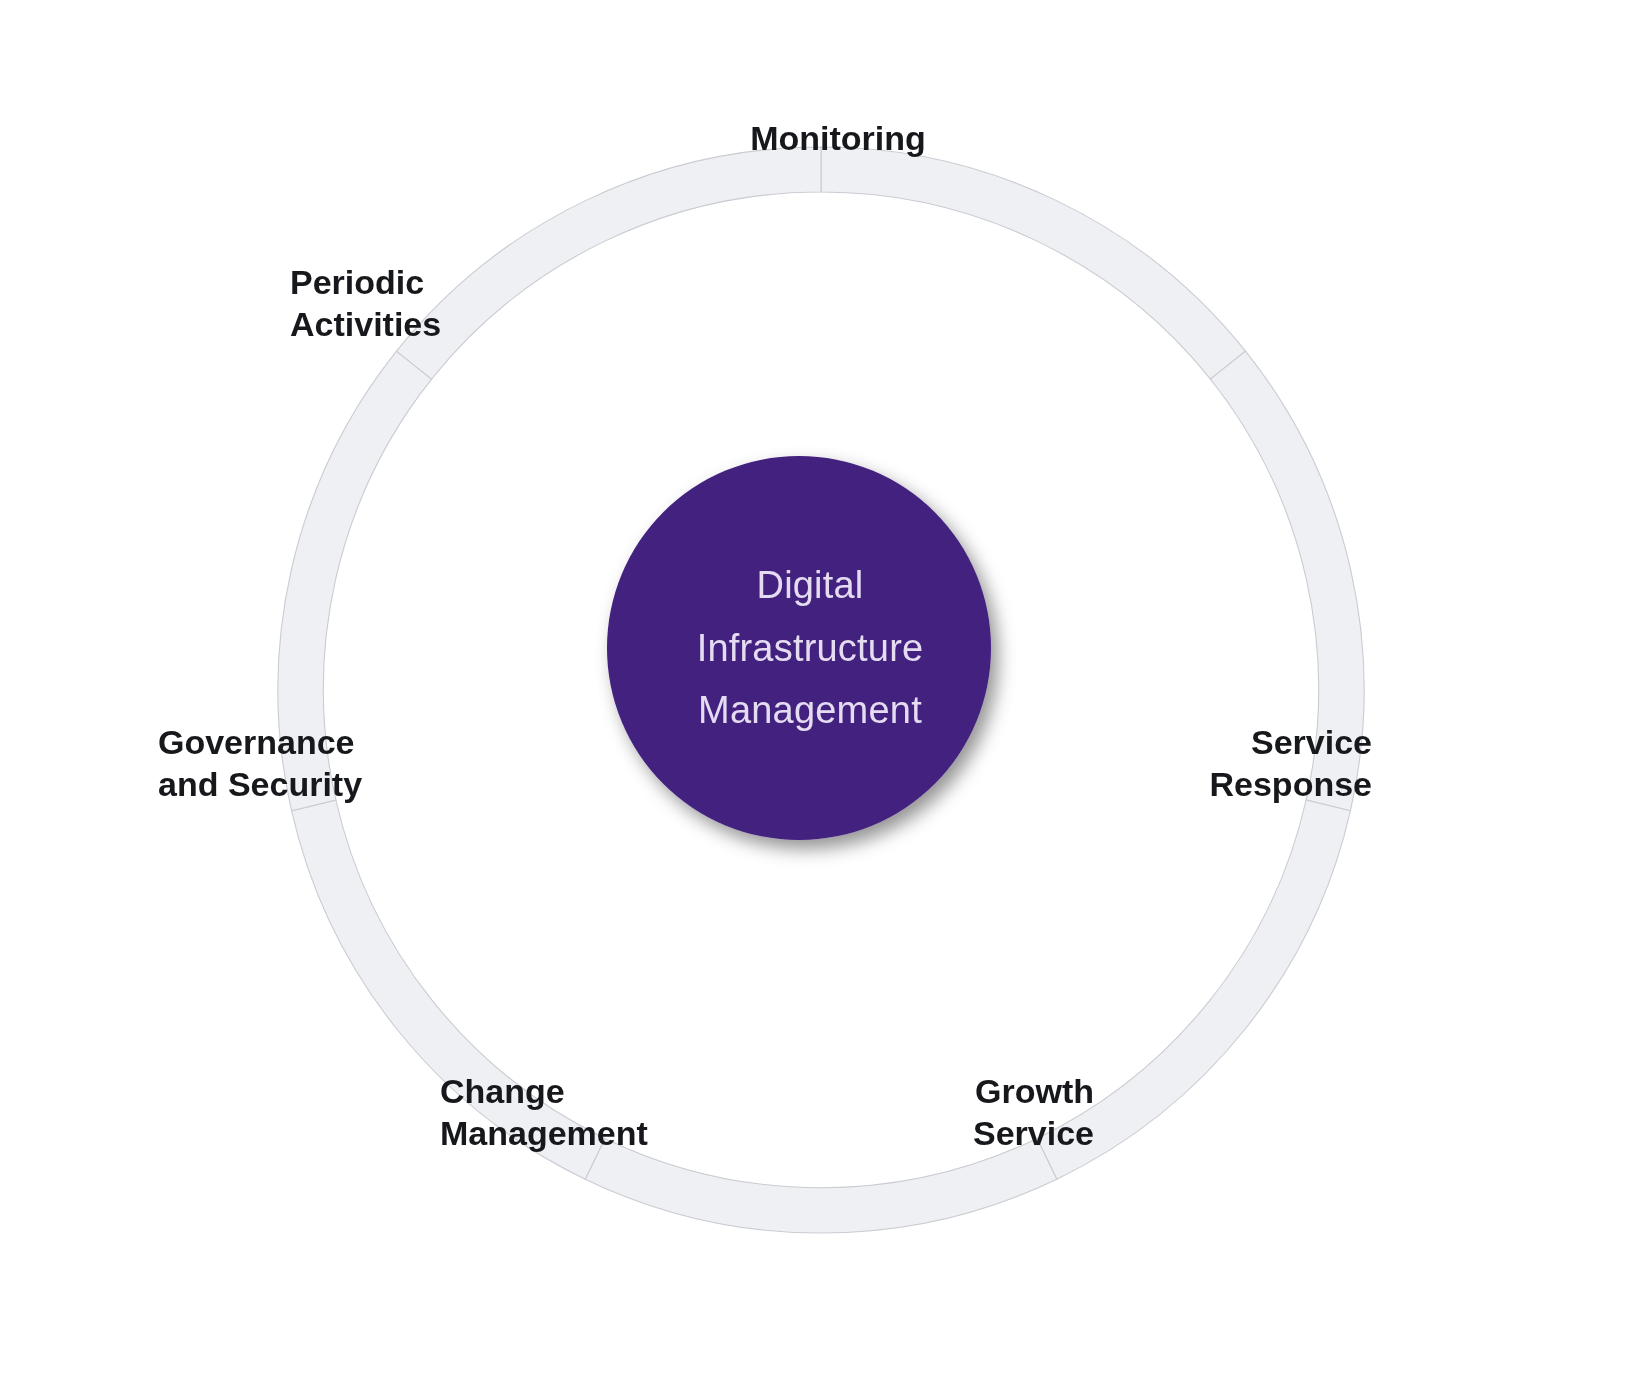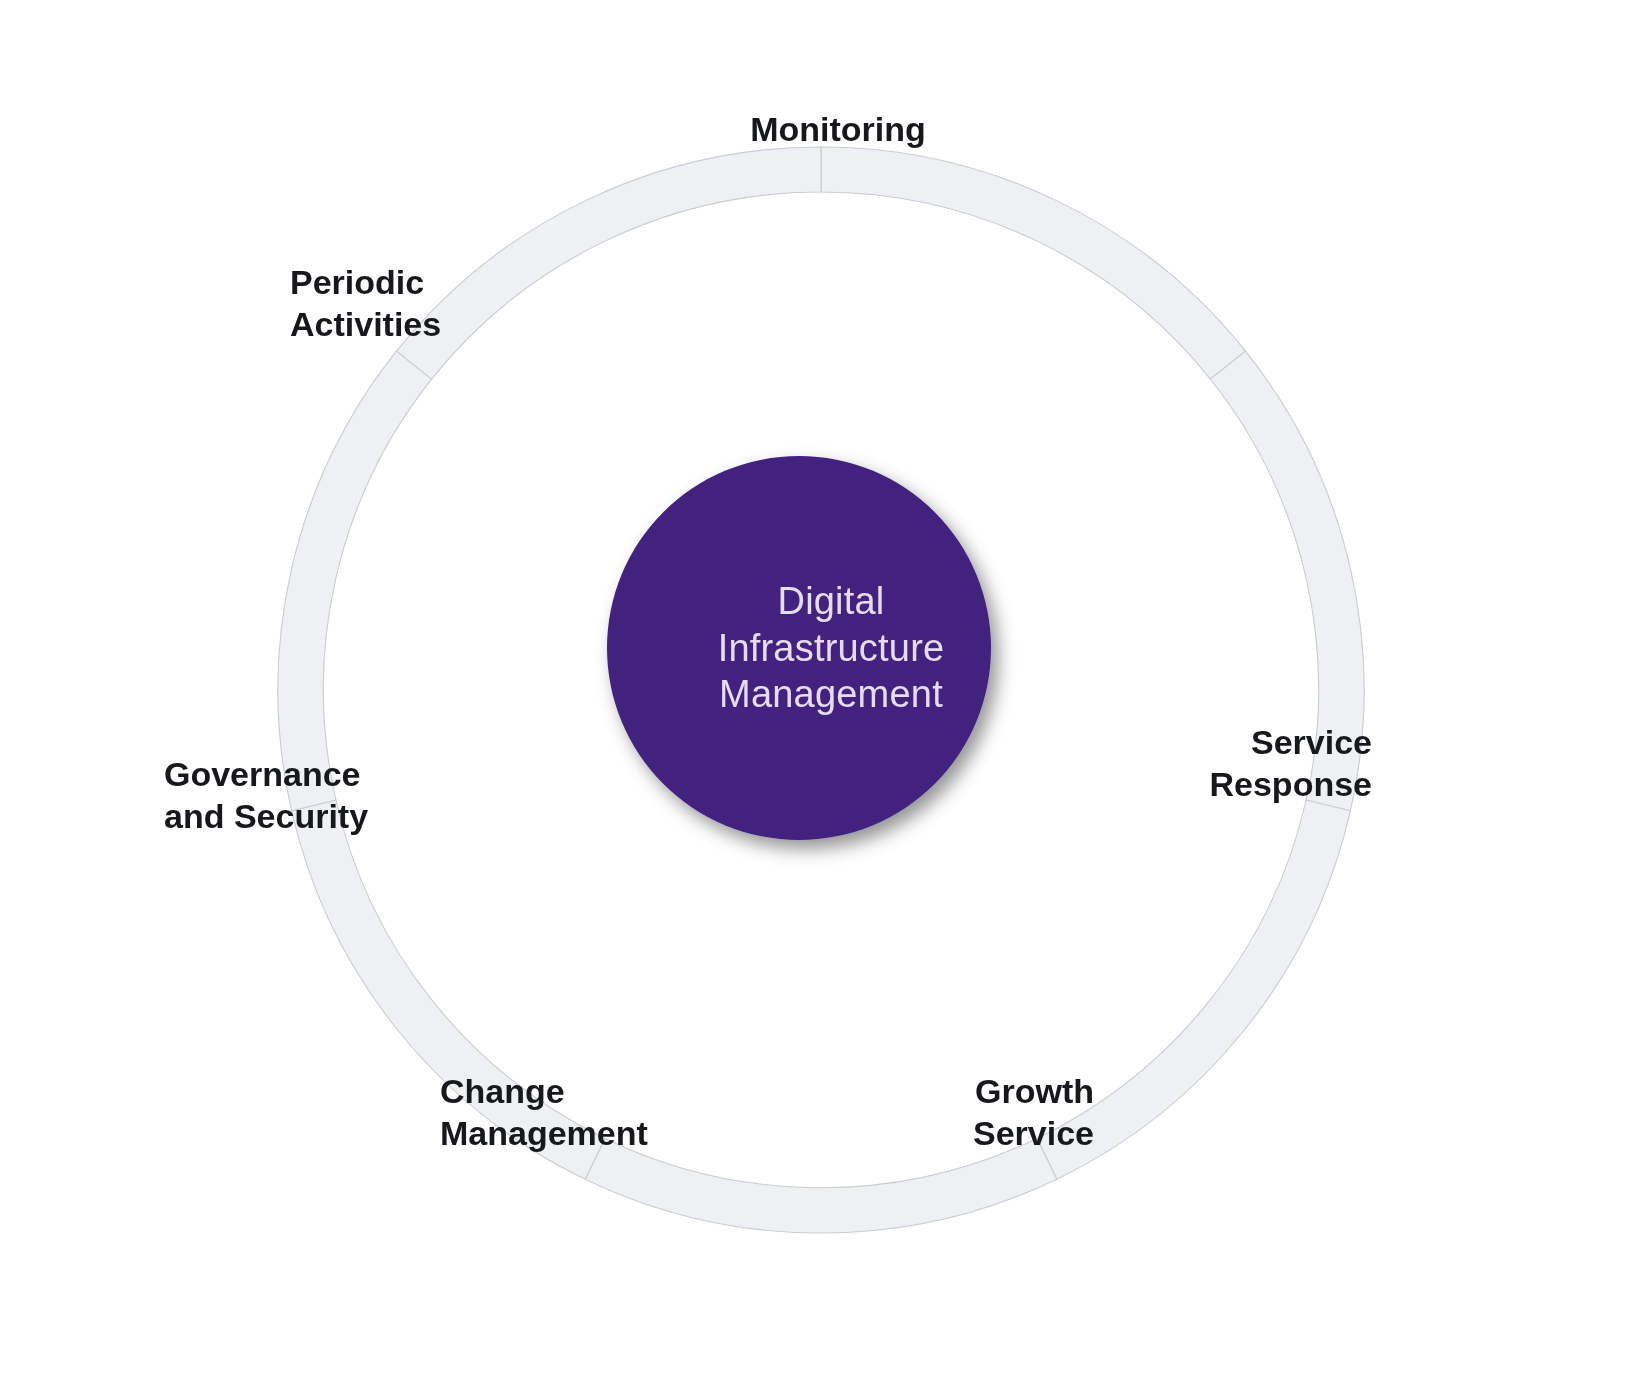--- a/index.html
+++ b/index.html
@@ -30,48 +30,49 @@
   .ring-seg {
     fill: #eff0f3;
     stroke: #c9ccd2;
     stroke-width: 1.1;
   }
   .hub-circle {
     fill: #42207e;
   }
   .hub-label {
     position: absolute;
-    left: 639px;
+    left: 618px;
     top: 456px;
     width: 384px;
     height: 384px;
     display: flex;
     flex-direction: column;
     align-items: center;
     justify-content: center;
     text-align: center;
     color: #e6dcf2;
     font-size: 38px;
     line-height: 1.23;
     font-weight: 400;
     letter-spacing: 0.2px;
     pointer-events: none;
+    gap: 16px;
   }
   .hub-label span { display: block; white-space: nowrap; }
 
   .seg-label {
     position: absolute;
     font-size: 34px;
     font-weight: bold;
     color: #16181c;
     line-height: 1.24;
     white-space: nowrap;
   }
   .seg-label span { display: block; }
-  .lbl-center { text-align: center; transform: translateX(-50%); }
+  .lbl-center { text-align: center; transform: translateX(-50%); margin-top: 9px; }
   .lbl-right  { text-align: right; transform: translateX(-100%); }
   .lbl-left   { text-align: left; }
 </style>
 </head>
 <body>
 
 <div id="diagram-root">
 
   <svg id="ring-svg" viewBox="0 0 1640 1380">
     <defs>
@@ -119,21 +120,21 @@
   <div class="seg-label lbl-right" style="left:1094px; top:1070px;">
     <span>Growth</span>
     <span>Service</span>
   </div>
 
   <div class="seg-label lbl-left" style="left:440px; top:1070px;">
     <span>Change</span>
     <span>Management</span>
   </div>
 
-  <div class="seg-label lbl-left" style="left:164px; top:721px;margin-top:32px;">
+  <div class="seg-label lbl-left" style="left:158px; top:721px;">
     <span>Governance</span>
     <span>and Security</span>
   </div>
 
   <div class="seg-label lbl-left" style="left:290px; top:261px;">
     <span>Periodic</span>
     <span>Activities</span>
   </div>
 
 </div>

